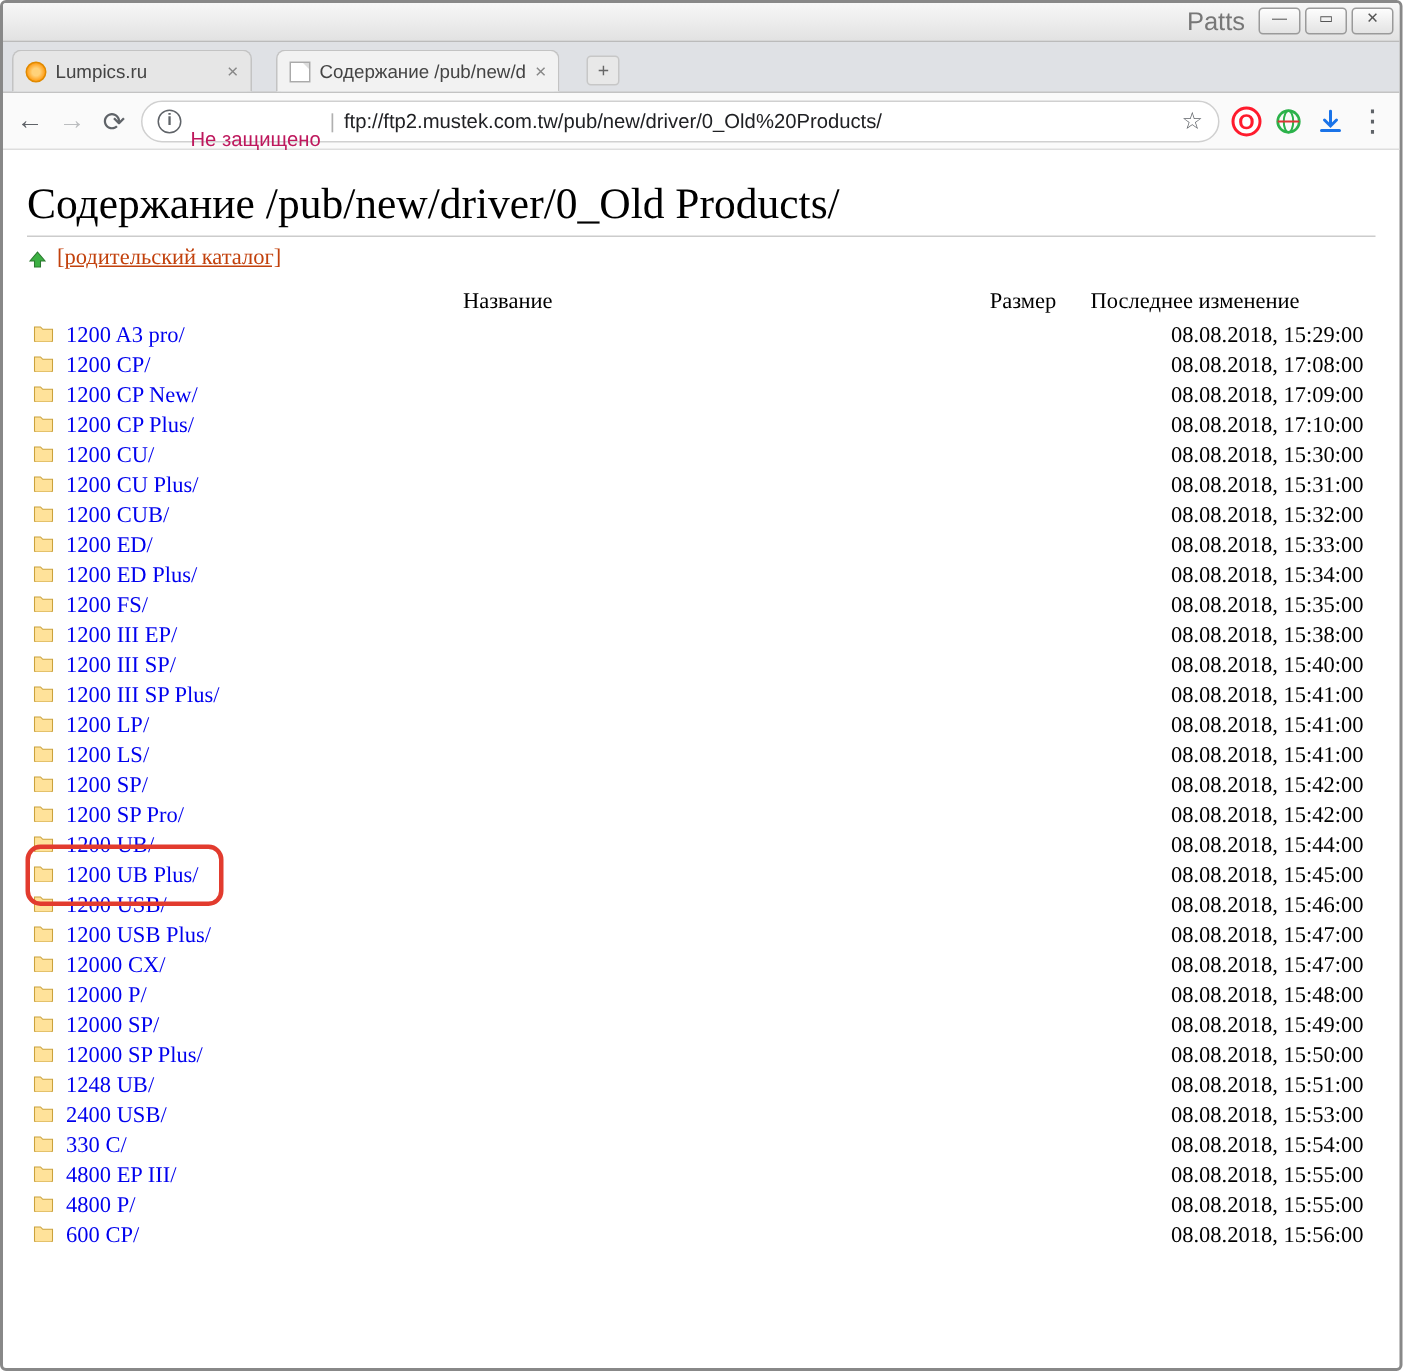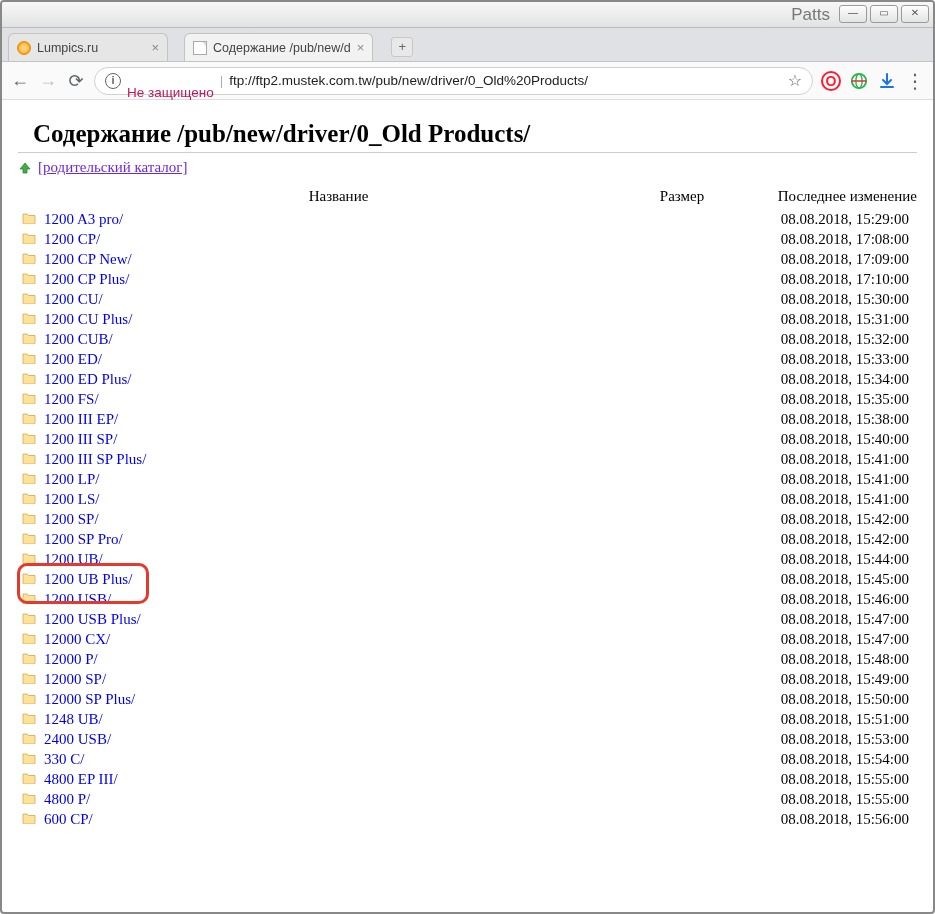--- a/index.html
+++ b/index.html
@@ -108,29 +108,29 @@
   .dl-arrow { color:#1a73e8; font-weight:bold; }
   .menu-dots { font-size:20px; color:#5f6368; cursor:pointer; }
   
   .content-wrap {
     position: absolute;
     top: 98px; left: 2px; right: 2px; bottom: 2px;
     overflow-y: scroll;
     background:#fff;
   }
   .content { padding: 10px 14px 10px 14px; font-family: "Times New Roman", serif; }
-  h1 { font-size: 25px; margin: 10px 0 4px 15px; font-weight: bold; }
+  h1 { font-size: 29px; margin: 10px 0 4px 0; font-weight: normal; }
   hr { border: none; border-top: 1px solid #ccc; margin: 2px 0 6px 0; }
-  .parent-link { color: #6d28d9; font-size: 15px; }
+  .parent-link { color: #c2410c; font-size: 15px; }
   .parent-row { display:flex; align-items:center; gap:6px; margin-bottom:8px; }
   .up-icon { width:14px; height:14px; display:inline-block; }
   table { border-collapse: collapse; width: 100%; font-size: 15px; }
   th { text-align: center; font-weight: normal; padding: 4px 0 4px 0; }
   th.col-size { width: 90px; }
-  th.col-date { width: 190px; text-align:right; }
+  th.col-date { width: 190px; text-align:left; }
   td { padding: 0 4px; vertical-align: middle; height: 20px; }
   td.icon-cell { width: 20px; }
   .folder-icon { width:14px; height:12px; display:inline-block; }
   a.dir { color: #0000ee; text-decoration: none; }
   td.date { text-align: right; white-space: nowrap; color:#000; padding-right: 8px; }
   
   .hl-row-box {
     border: 3px solid #e23b2e;
     border-radius: 10px;
     position: absolute;

